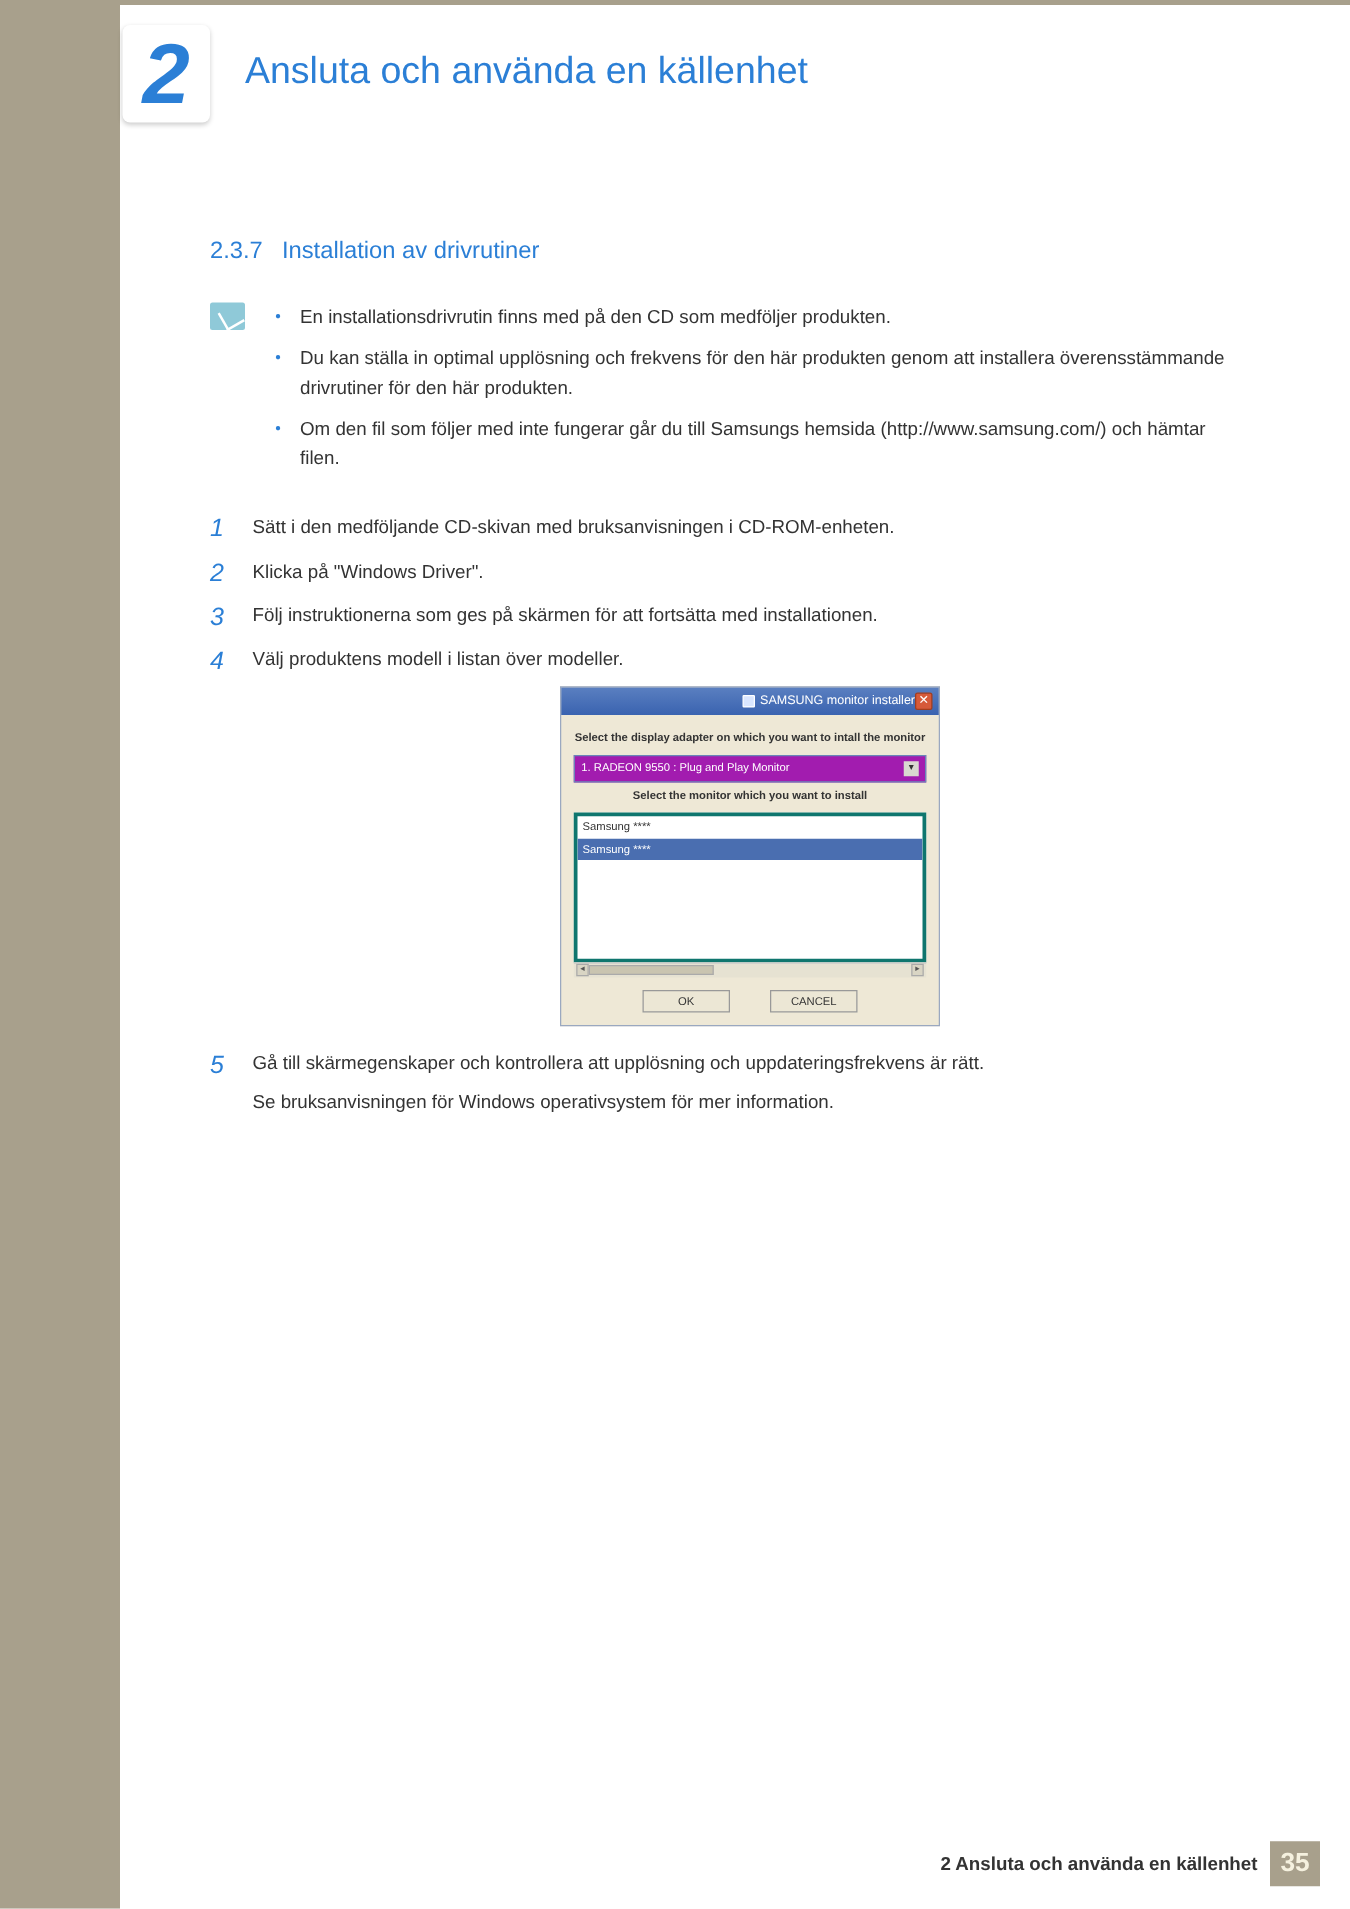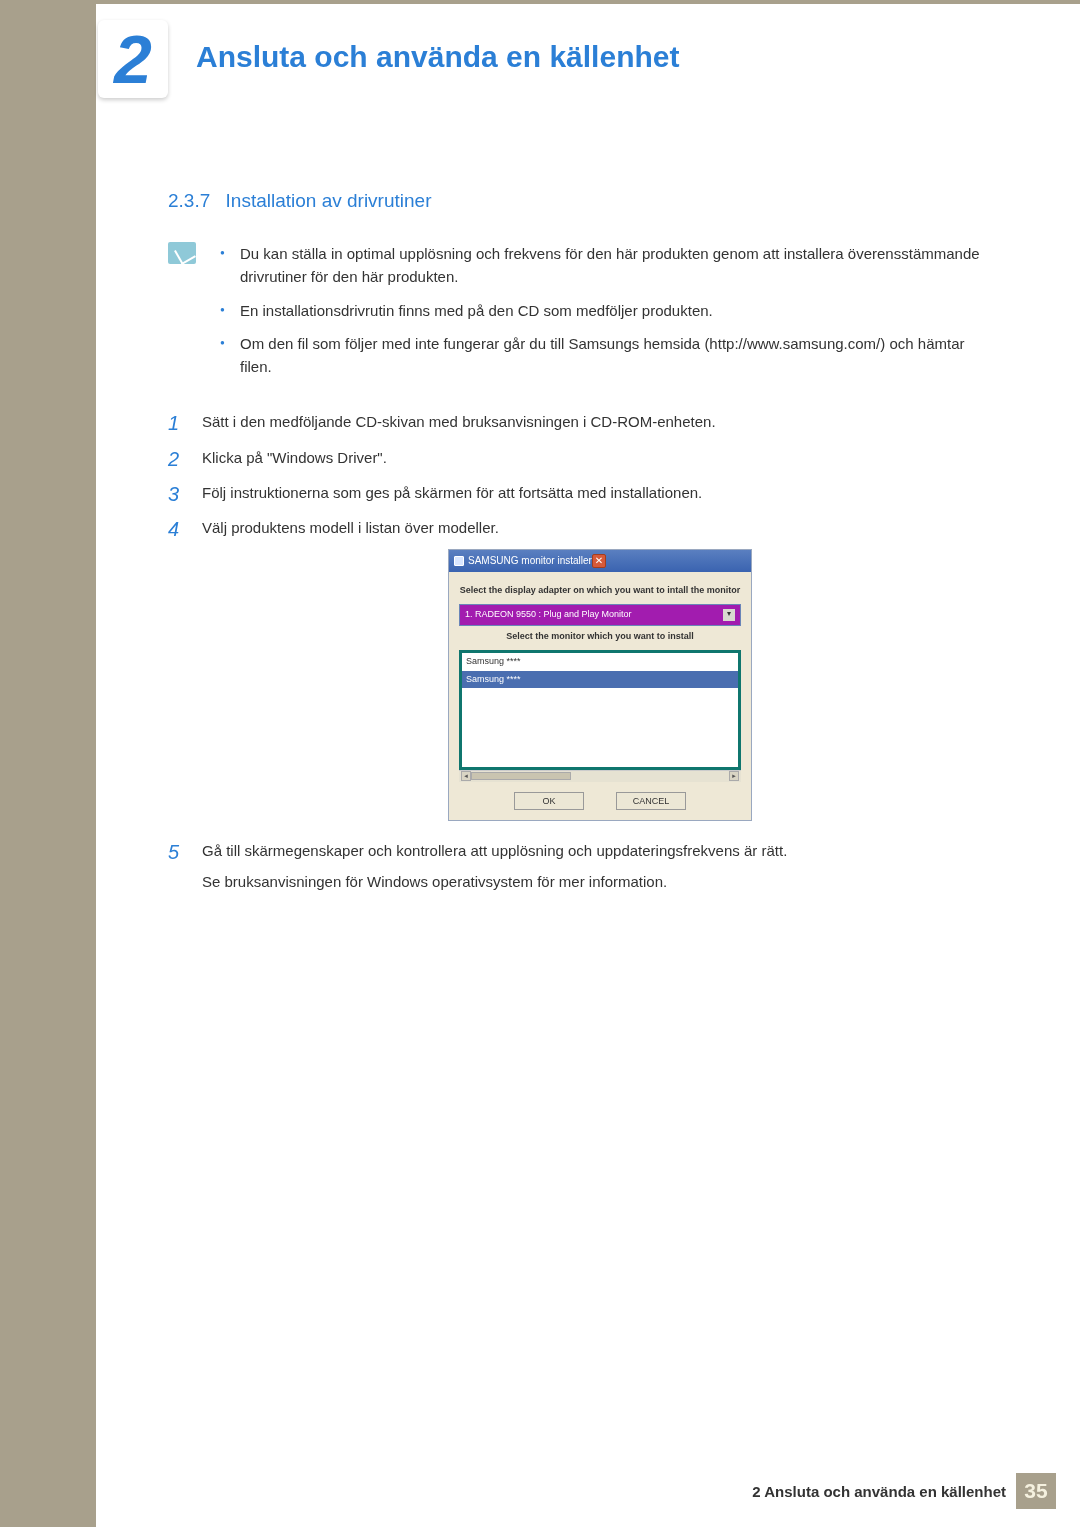--- a/index.html
+++ b/index.html
@@ -45,21 +45,21 @@
     font-style: italic;
     color: #2b7fd6;
     line-height: 1;
   }
   .chapter-title {
     position: absolute;
     left: 196px;
     top: 40px;
     font-size: 30px;
     color: #2b7fd6;
-    font-weight: 700;
+    font-weight: 400;
   }
   .content {
     position: absolute;
     left: 168px;
     top: 190px;
     width: 830px;
   }
   .section-heading {
     color: #2b7fd6;
     font-size: 19px;
@@ -138,21 +138,21 @@
     border: 1px solid #9aa8c0;
     background: #eee8d6;
     font-size: 9px;
   }
   .installer-titlebar {
     background: linear-gradient(#5a7fc0, #3a63b0);
     color: #fff;
     padding: 3px 5px;
     display: flex;
     align-items: center;
-    justify-content: flex-start;
+    justify-content: flex-end;
     font-size: 10px;
   }
   .installer-titlebar .tb-left { display:flex; align-items:center; gap:4px; }
   .installer-titlebar .tb-icon {
     width:10px; height:10px; background:#d9e6ff; border:1px solid #fff; border-radius:1px;
   }
   .installer-close {
     width: 14px; height: 14px;
     background: #d65a3a;
     color: #fff;
@@ -248,22 +248,22 @@
 <div class="content">
 
   <div class="section-heading">
     <span class="sec-num">2.3.7</span>
     <span>Installation av drivrutiner</span>
   </div>
 
   <div class="note-block">
     <div class="note-icon"></div>
     <ul class="note-list">
+      <li>En installationsdrivrutin finns med på den CD som medföljer produkten.</li>
       <li>Du kan ställa in optimal upplösning och frekvens för den här produkten genom att installera överensstämmande drivrutiner för den här produkten.</li>
-      <li>En installationsdrivrutin finns med på den CD som medföljer produkten.</li>
       <li>Om den fil som följer med inte fungerar går du till Samsungs hemsida (http://www.samsung.com/) och hämtar filen.</li>
     </ul>
   </div>
 
   <ol class="steps">
     <li>
       <span class="step-num">1</span>
       <span class="step-text">Sätt i den medföljande CD-skivan med bruksanvisningen i CD-ROM-enheten.</span>
     </li>
     <li>

